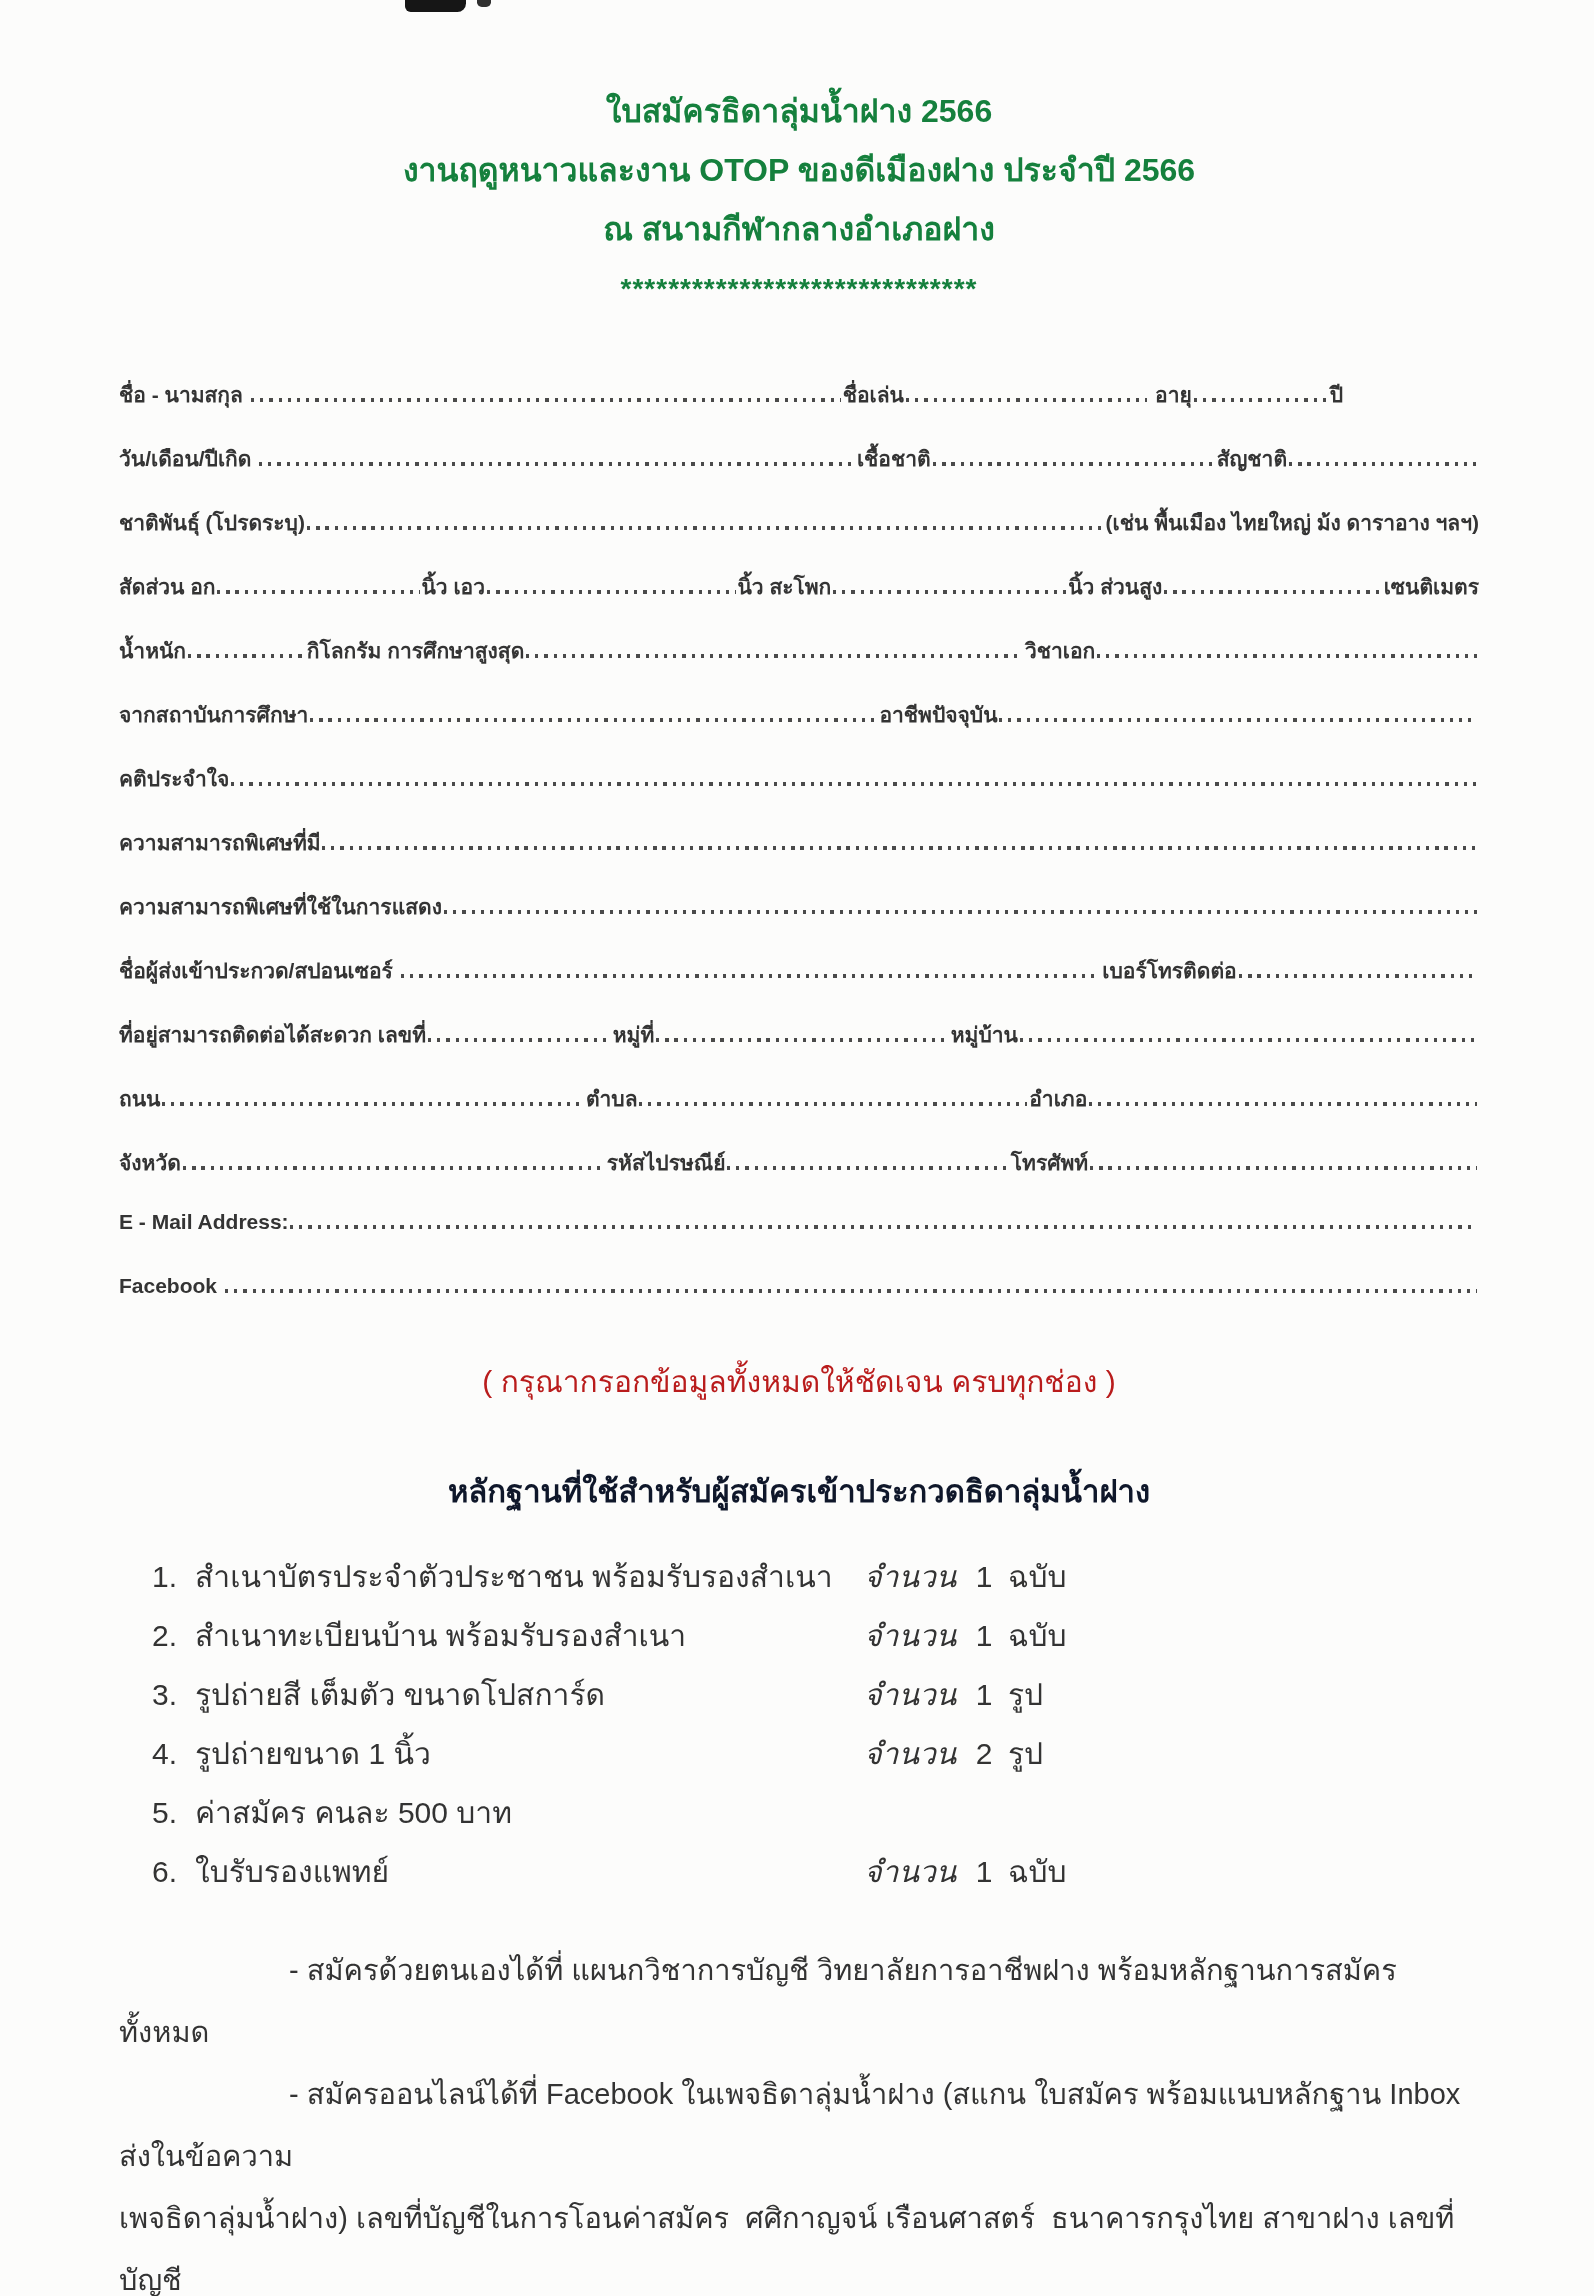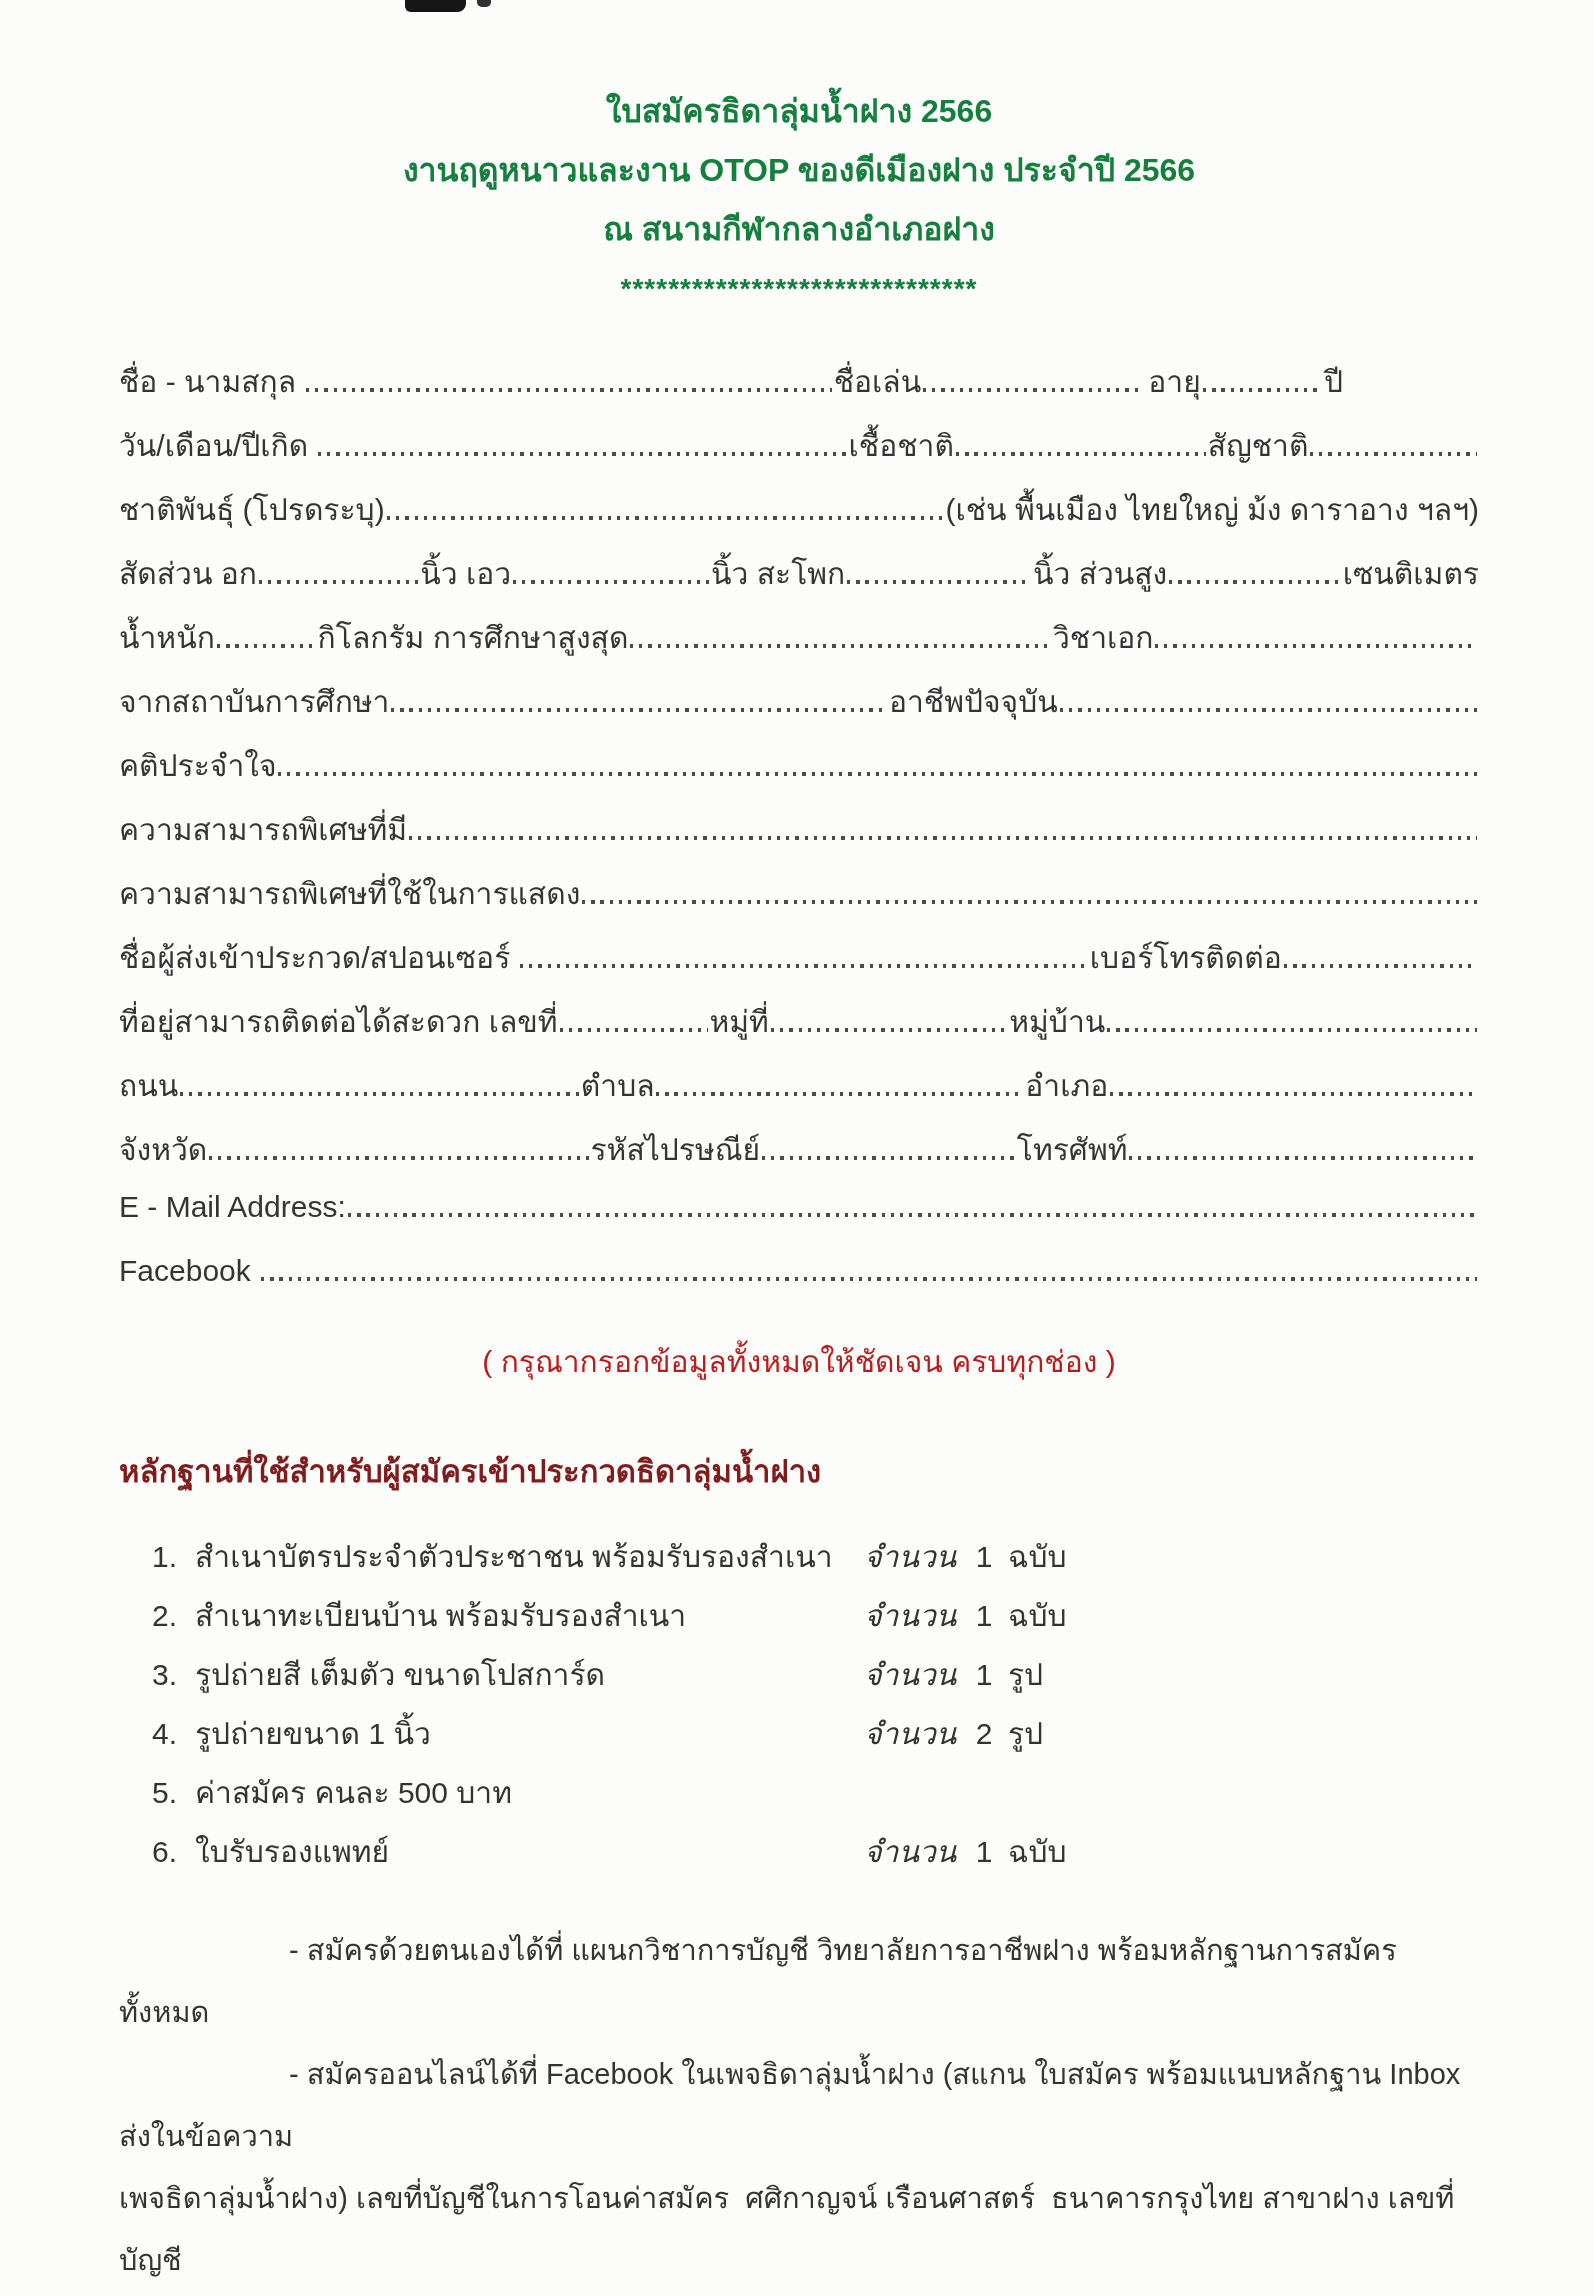--- a/index.html
+++ b/index.html
@@ -14,33 +14,33 @@
     font-family:"Liberation Sans","DejaVu Sans",sans-serif;
     color:#333;
   }
   
   .artifact-a{position:absolute;top:0;left:405px;width:61px;height:12.4px;background:#161616;border-radius:0 0 8.6px 5.7px;}
   .artifact-b{position:absolute;top:0;left:477px;width:14.3px;height:6.7px;background:#303030;border-radius:0 0 4.8px 4.8px;}
 
   .title-block{text-align:center;line-height:59px;font-size:32px;font-weight:bold;color:#15803d;}
   .title-block .stars-line{font-size:28px;letter-spacing:1px;}
 
-  .form-section{margin-top:40px;font-size:30px;}
+  .form-section{margin-top:60px;font-size:21px;font-weight:bold;}
   .form-line{display:flex;align-items:baseline;height:64px;white-space:pre;}
   .form-line .lbl{color:#343434;}
   .dots{
     height:3.8px;
     min-width:13.4px;
     margin:0 1.9px;
     background:repeating-linear-gradient(to right,#4a4a4a 0 3.3px,transparent 3.3px 9.2px);
   }
   .fill-note{text-align:center;font-size:30px;line-height:71px;margin-top:7.6px;color:#b91c1c;}
 
   .evidence{margin-top:44px;}
-  .evidence-header{font-size:31px;font-weight:bold;color:#7f1d1d;line-height:61px;}
+  .evidence-header{font-size:31px;font-weight:bold;color:#0f172a;line-height:61px;text-align:center;}
   .evidence-list{margin-top:25px;padding-left:33px;}
   .ev-row{display:flex;line-height:59px;font-size:30px;color:#333;}
   .ev-no{width:43px;}
   .ev-text{width:669px;}
   .ev-qty-label{width:96px;font-style:italic;}
   .ev-qty-num{width:48px;text-align:center;}
   .ev-qty-unit{flex:1;}
 
   .notes{margin-top:38px;font-size:29px;line-height:62px;color:#333;}
   .note-line{white-space:pre-wrap;}

